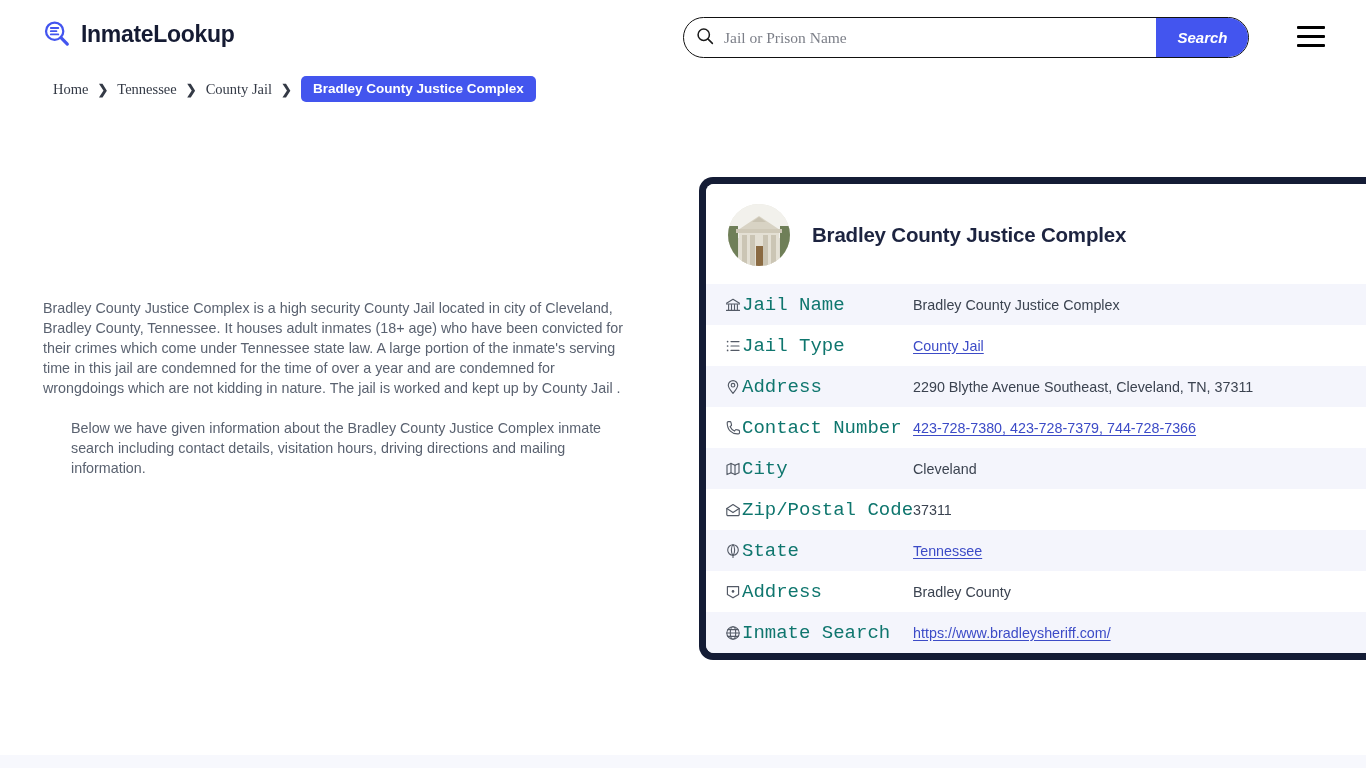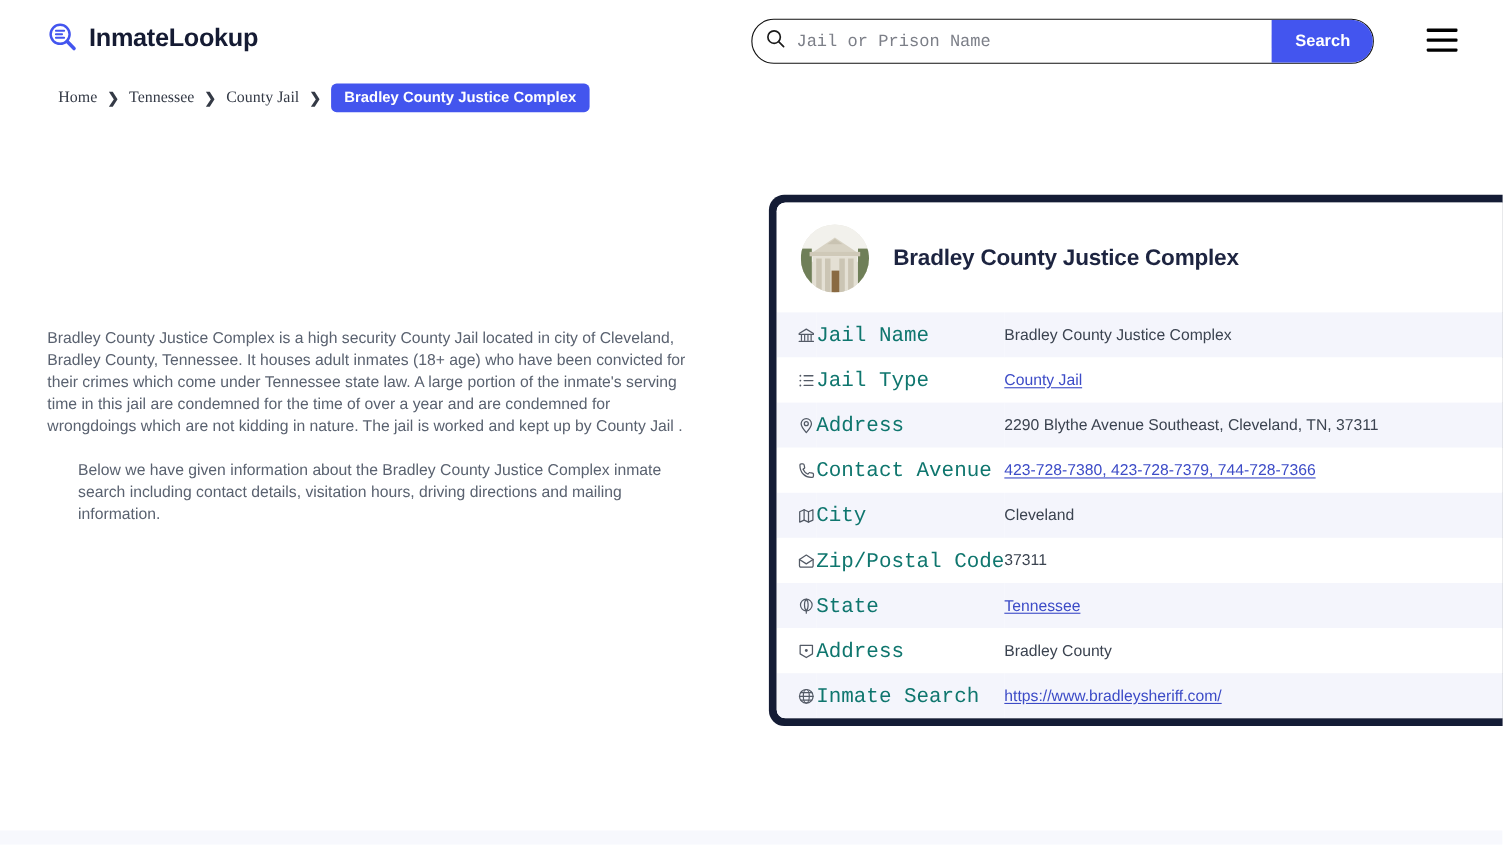--- a/index.html
+++ b/index.html
@@ -34,33 +34,34 @@
     border: 1.6px solid #111111;
     border-radius: 21px;
     background: #ffffff;
     display: flex; align-items: center;
     overflow: hidden;
   }
   .search-icon { margin-left: 12px; width: 18px; height: 18px; flex: 0 0 auto; }
   .search-input {
     flex: 1 1 auto; height: 100%;
     border: none; outline: none; background: transparent;
-    font-family: Liberation Mono, monospace;
+    font-family: Liberation Serif, serif;
     font-size: 15.5px; color: #222; padding: 0 10px;
   }
   .search-input::placeholder { color: #7c7f88; }
   .search-btn {
     flex: 0 0 auto;
     width: 93px; height: 100%;
     background: #4355ef; color: #ffffff;
     border: none; cursor: pointer;
     font-family: "Liberation Sans", sans-serif;
     font-size: 15px; font-weight: 700;
     border-radius: 0 19px 19px 0;
     margin-right: -1px;
+    font-style: italic;
   }
 
   .hamburger {
     position: absolute; right: 41px; top: 26px;
     width: 28px; height: 21px; cursor: pointer;
     display: flex; flex-direction: column; justify-content: space-between;
   }
   .hamburger span { display: block; width: 100%; height: 3px; background: #000; border-radius: 1px; }
 
   
@@ -270,21 +271,21 @@
           <td class="cell-label">Address</td>
           <td class="cell-value">2290 Blythe Avenue Southeast, Cleveland, TN, 37311</td>
         </tr>
 
         <tr class="info-row plain">
           <td class="cell-icon">
             <svg viewBox="0 0 16 16" fill="none" stroke="#535a66" stroke-width="1.15" stroke-linecap="round" stroke-linejoin="round">
               <path d="M2.2 2.7c0-.6.5-1.1 1.1-1.1h1.6c.5 0 1 .4 1.1.9l.5 2.3c.1.4-.1.8-.4 1l-1.1.8c.9 2 2.5 3.6 4.5 4.5l.8-1.1c.2-.3.6-.5 1-.4l2.3.5c.5.1.9.6.9 1.1v1.6c0 .6-.5 1.1-1.1 1.1C6.8 14.4 2.2 9.8 2.2 2.7z"></path>
             </svg>
           </td>
-          <td class="cell-label">Contact Avenue</td>
+          <td class="cell-label">Contact Number</td>
           <td class="cell-value">
             <a href="#">423-728-7380, 423-728-7379, 744-728-7366</a>
           </td>
         </tr>
 
         <tr class="info-row alt">
           <td class="cell-icon">
             <svg viewBox="0 0 16 16" fill="none" stroke="#535a66" stroke-width="1.15" stroke-linecap="round" stroke-linejoin="round">
               <path d="M2 4.2 L6 2.4 L10 4.2 L14 2.4 V11.8 L10 13.6 L6 11.8 L2 13.6 Z"></path>
               <line x1="6" y1="2.4" x2="6" y2="11.8"></line>

